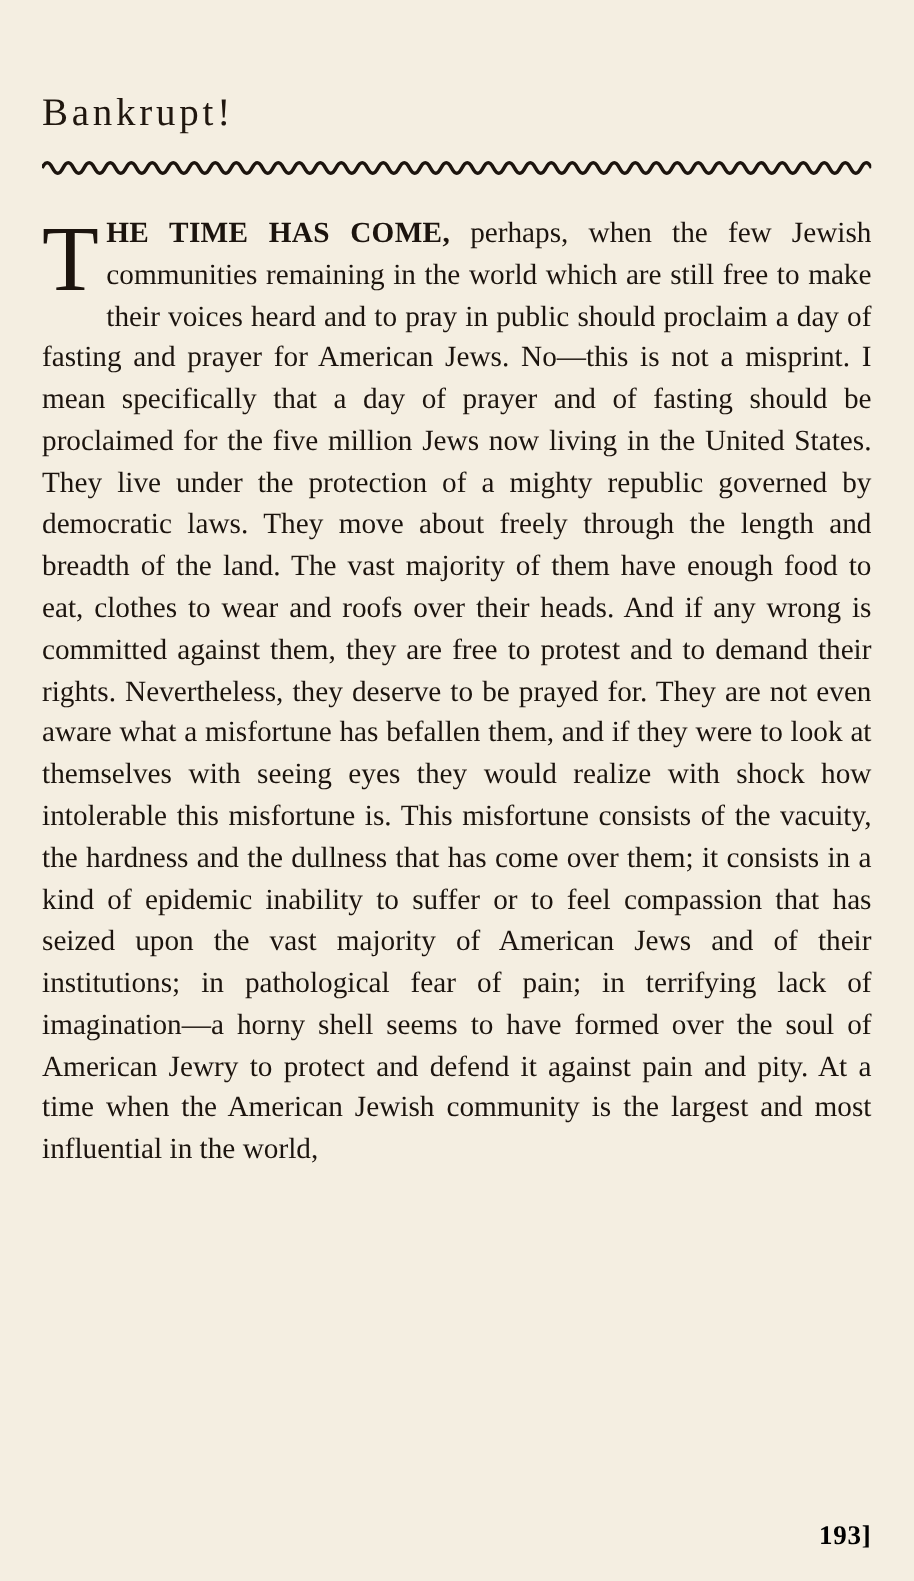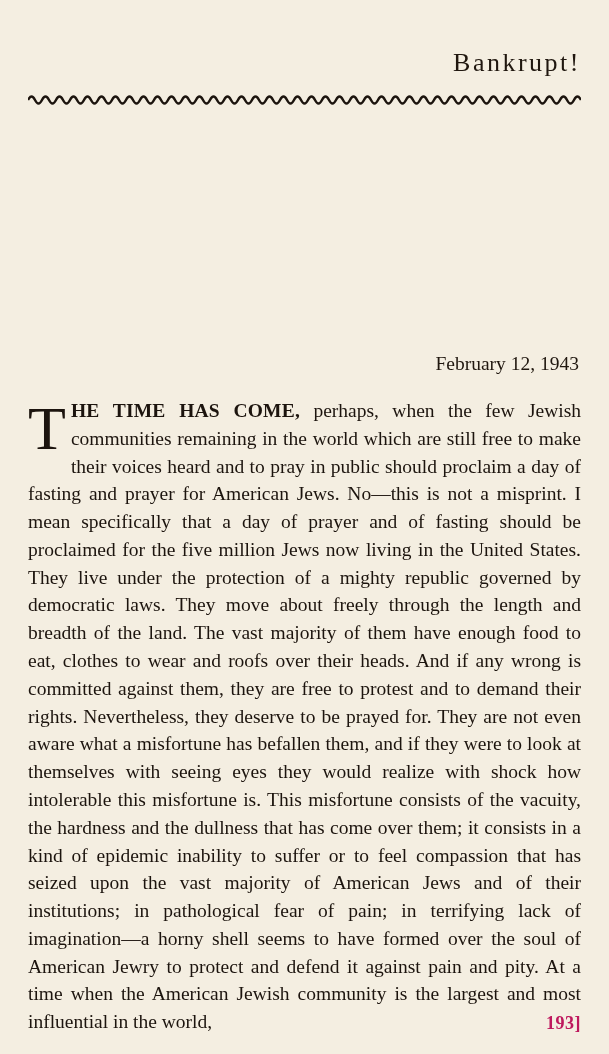--- a/index.html
+++ b/index.html
@@ -16,26 +16,26 @@
     position: relative;
   }
   .page {
     position: relative;
     width: 609px;
     height: 1054px;
     box-sizing: border-box;
     padding: 0 28px;
   }
   .chapter-title {
-    text-align: right;
+    text-align: left;
     font-size: 26px;
     letter-spacing: 2.5px;
     font-weight: normal;
     margin: 0;
-    padding-top: 48px;
+    padding-top: 60px;
     color: #20170f;
     font-family: "Liberation Serif", serif;
   }
   .rule-wrap {
     margin-top: 14px;
     height: 16px;
     overflow: hidden;
   }
   .rule-wrap svg {
     display: block;
@@ -69,37 +69,36 @@
     letter-spacing: 0.2px;
     font-weight: bold;
   }
   .folio {
     position: absolute;
     right: 28px;
     bottom: 20px;
     font-size: 18px;
     font-weight: bold;
     letter-spacing: 0.5px;
-    color: #be185d;
+    color: #000000;
   }
 </style>
 </head>
 <body>
 
 <div class="page">
 
   <h1 class="chapter-title">Bankrupt!</h1>
 
   <div class="rule-wrap">
     <svg width="553" height="16" viewBox="0 0 553 16" xmlns="http://www.w3.org/2000/svg">
       <path d="M0,8 Q3.5,1 7,8 T14,8 T21,8 T28,8 T35,8 T42,8 T49,8 T56,8 T63,8 T70,8 T77,8 T84,8 T91,8 T98,8 T105,8 T112,8 T119,8 T126,8 T133,8 T140,8 T147,8 T154,8 T161,8 T168,8 T175,8 T182,8 T189,8 T196,8 T203,8 T210,8 T217,8 T224,8 T231,8 T238,8 T245,8 T252,8 T259,8 T266,8 T273,8 T280,8 T287,8 T294,8 T301,8 T308,8 T315,8 T322,8 T329,8 T336,8 T343,8 T350,8 T357,8 T364,8 T371,8 T378,8 T385,8 T392,8 T399,8 T406,8 T413,8 T420,8 T427,8 T434,8 T441,8 T448,8 T455,8 T462,8 T469,8 T476,8 T483,8 T490,8 T497,8 T504,8 T511,8 T518,8 T525,8 T532,8 T539,8 T546,8 T553,8" fill="none" stroke="#1c140e" stroke-width="2.4"></path>
     </svg>
   </div>
 
-  <div class="date-line">February 12, 1943</div>
 
   <div class="body-text">
     <span class="dropcap">T</span><span class="smallcaps-lead">HE TIME HAS COME,</span><span> perhaps, when the few Jewish communities remaining in the world which are still free to make their voices heard and to pray in public should proclaim a day of fasting and prayer for American Jews.  No—this is not a misprint.  I mean specifically that a day of prayer and of fasting should be proclaimed for the five million Jews now living in the United States.  They live under the protection of a mighty republic governed by democratic laws.  They move about freely through the length and breadth of the land.  The vast majority of them have enough food to eat, clothes to wear and roofs over their heads.  And if any wrong is committed against them, they are free to protest and to demand their rights.  Nevertheless, they deserve to be prayed for.  They are not even aware what a misfortune has befallen them, and if they were to look at themselves with seeing eyes they would realize with shock how intolerable this misfortune is.  This misfortune consists of the vacuity, the hardness and the dullness that has come over them; it consists in a kind of epidemic inability to suffer or to feel compassion that has seized upon the vast majority of American Jews and of their institutions; in pathological fear of pain; in terrifying lack of imagination—a horny shell seems to have formed over the soul of American Jewry to protect and defend it against pain and pity.  At a time when the American Jewish community is the largest and most influential in the world,</span>
   </div>
 
   <div class="folio">193]</div>
 
 </div>
 
 </body></html>

